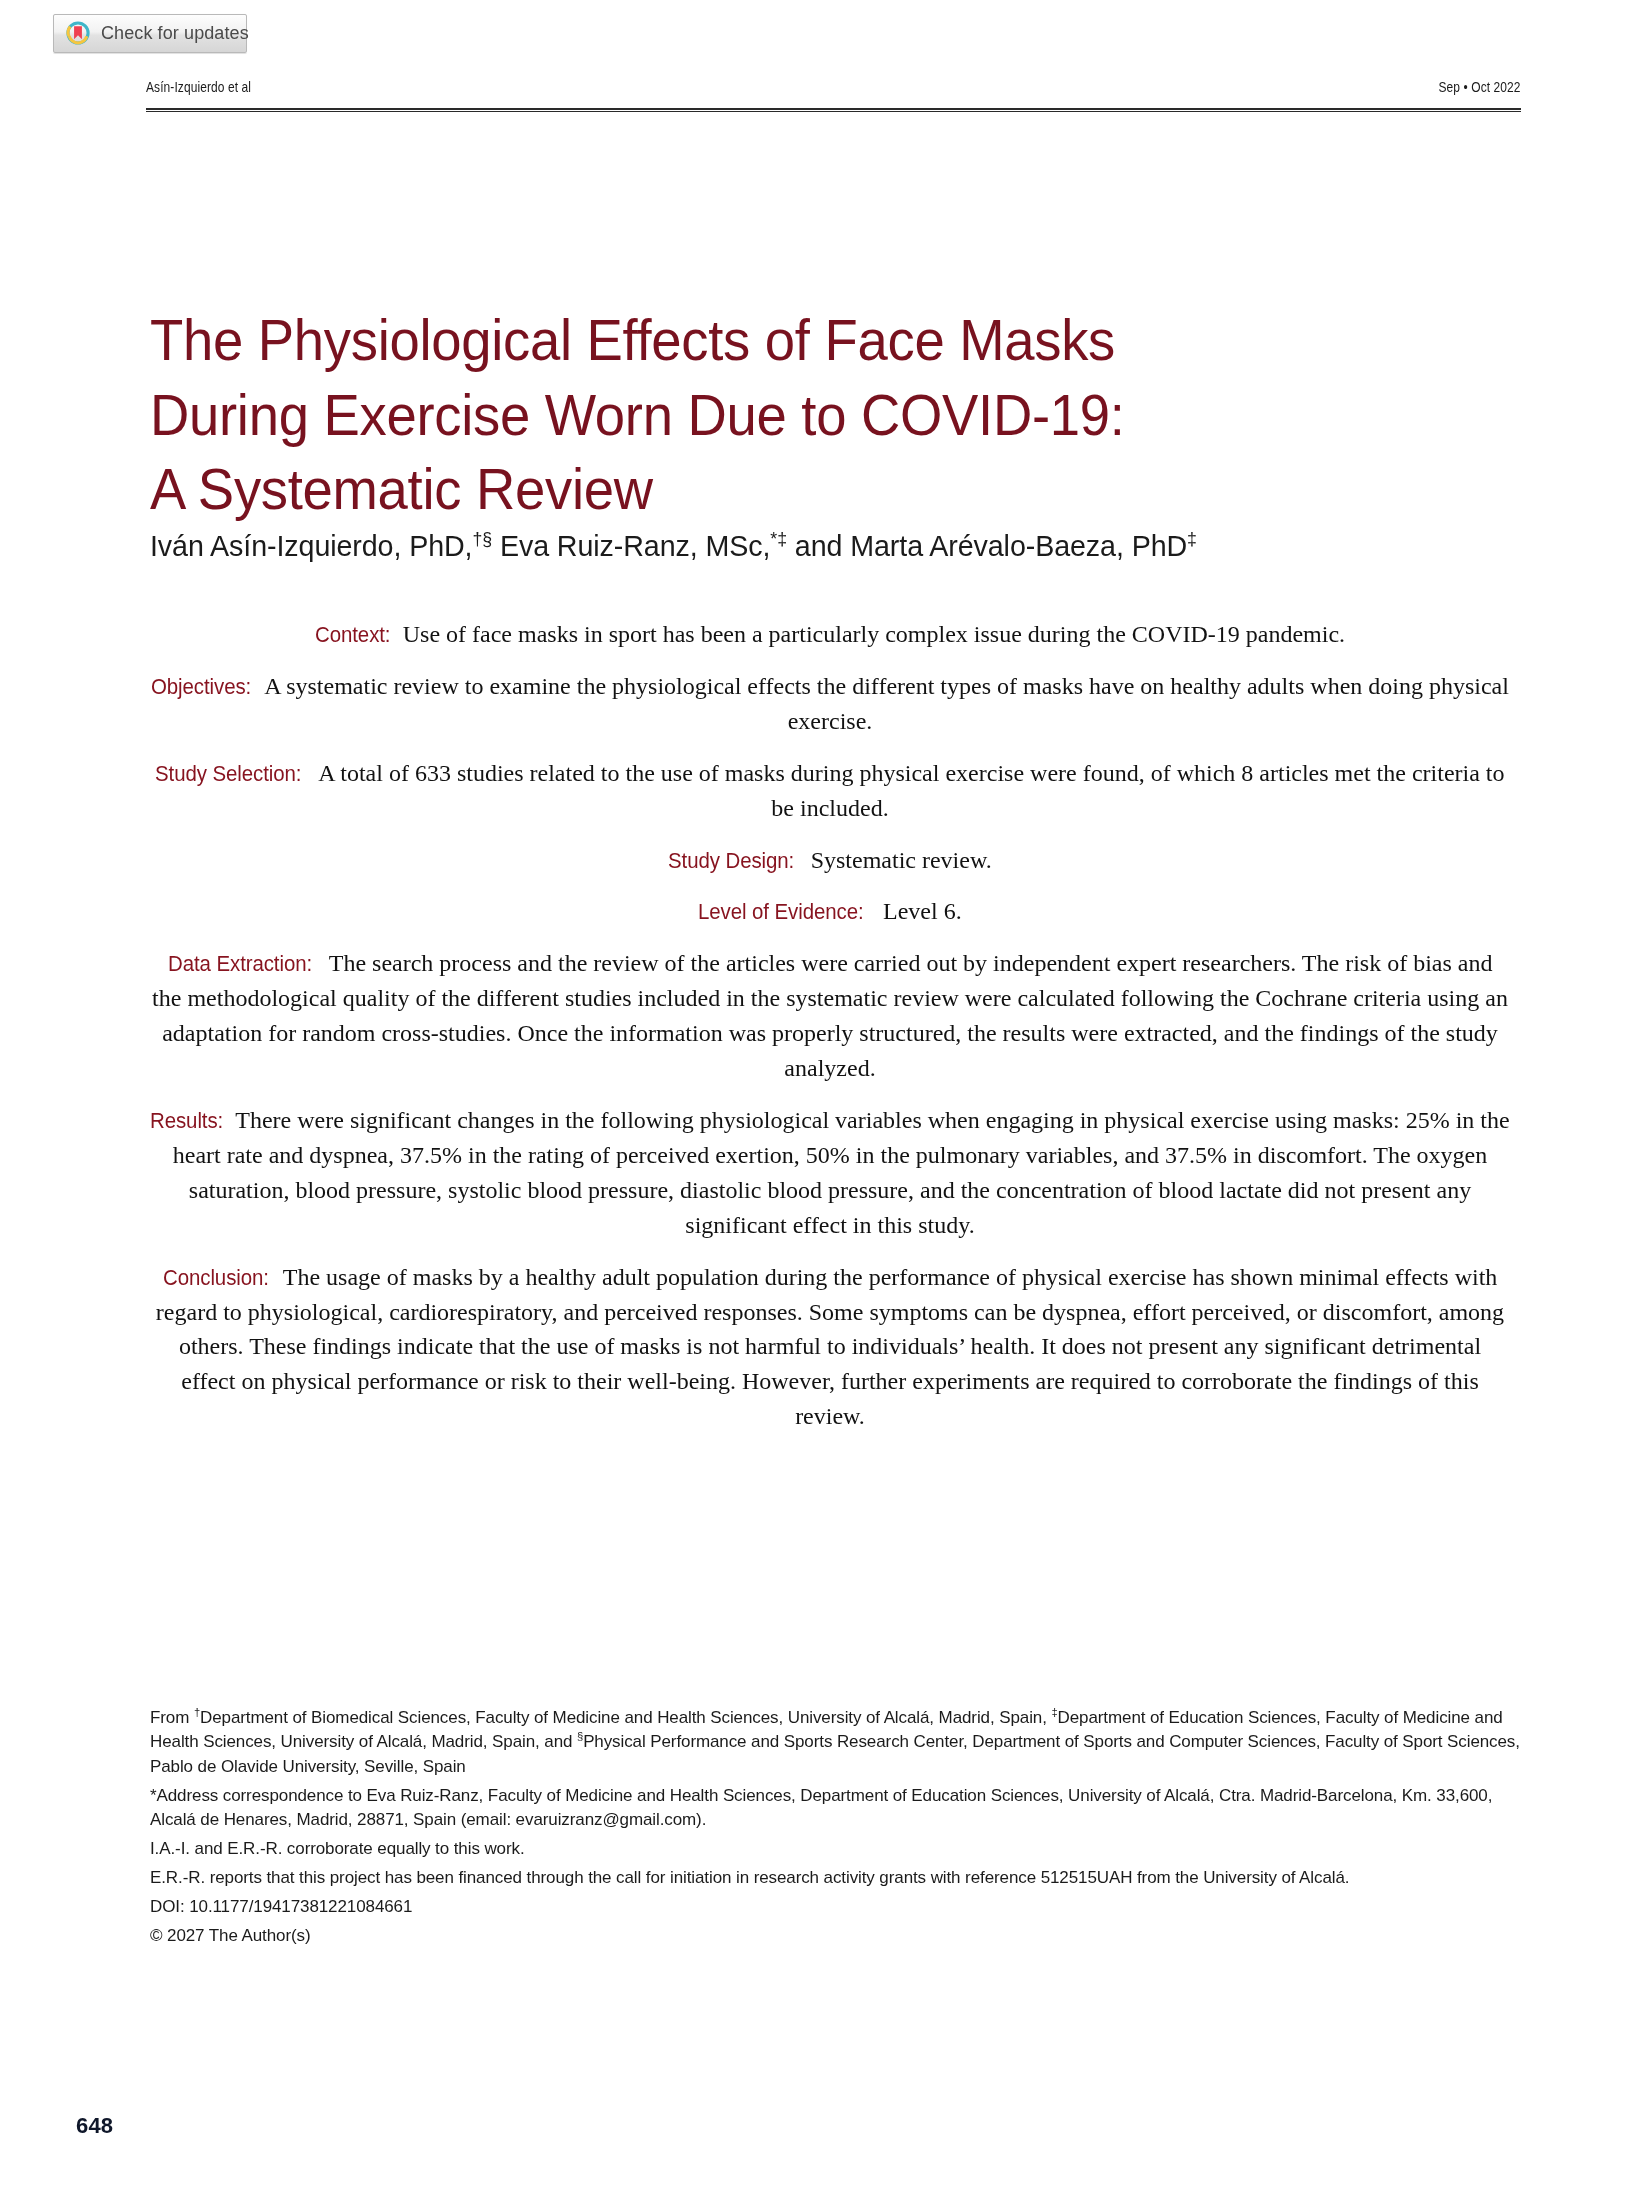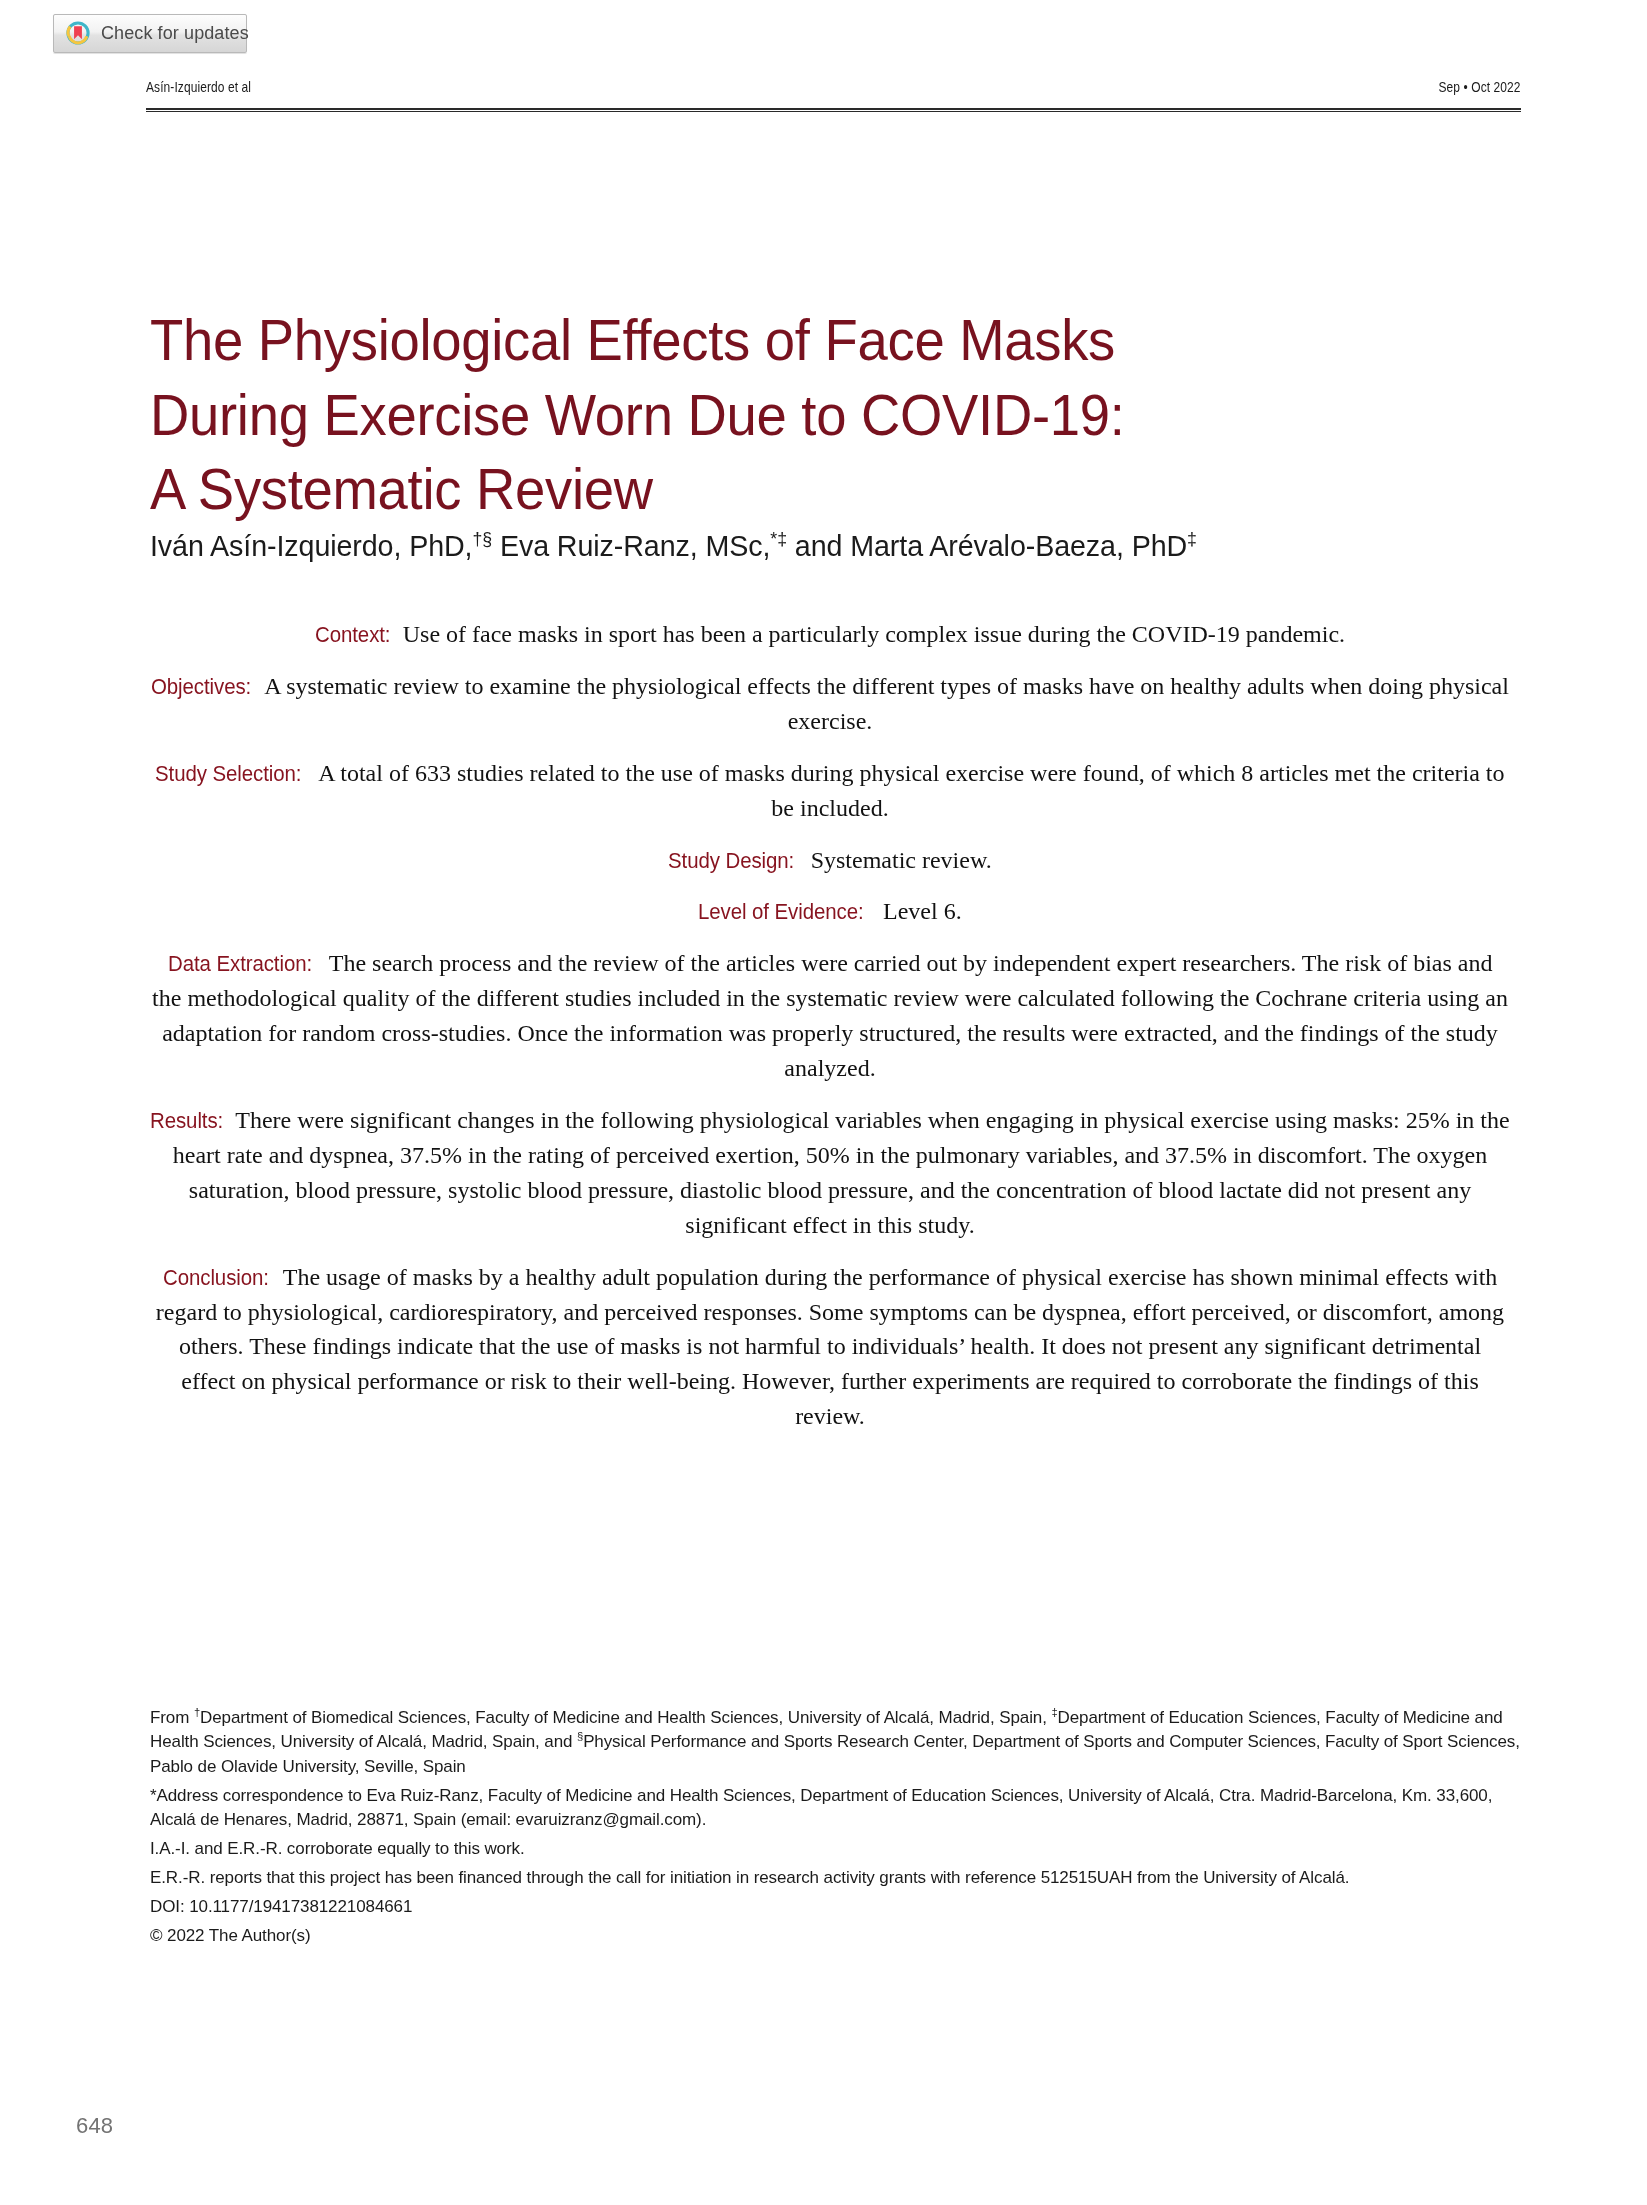--- a/index.html
+++ b/index.html
@@ -155,22 +155,22 @@
   .fn-para { margin: 0 0 4.7px 0; }
   .fn-para sup { font-size: 0.66em; vertical-align: super; line-height: 0; }
 
   
   .folio {
     position: absolute;
     left: 76px;
     top: 2113px;
     font-family: "Liberation Sans", "DejaVu Sans", sans-serif;
     font-size: 22px;
-    font-weight: normal;
-    color: #737373;
+    font-weight: bold;
+    color: #0f172a;
     letter-spacing: 0.2px;
   }
 </style>
 </head>
 <body>
 
 <div class="page">
 
   <div class="crossmark">
     <svg class="crossmark-icon" viewBox="0 0 100 100">
@@ -245,19 +245,19 @@
   </div>
 
   <div class="footnotes">
     <p class="fn-para">
       From <sup>†</sup>Department of Biomedical Sciences, Faculty of Medicine and Health Sciences, University of Alcalá, Madrid, Spain, <sup>‡</sup>Department of Education Sciences, Faculty of Medicine and Health Sciences, University of Alcalá, Madrid, Spain, and <sup>§</sup>Physical Performance and Sports Research Center, Department of Sports and Computer Sciences, Faculty of Sport Sciences, Pablo de Olavide University, Seville, Spain
     </p>
     <p class="fn-para">*Address correspondence to Eva Ruiz-Ranz, Faculty of Medicine and Health Sciences, Department of Education Sciences, University of Alcalá, Ctra. Madrid-Barcelona, Km. 33,600, Alcalá de Henares, Madrid, 28871, Spain (email: evaruizranz@gmail.com).</p>
     <p class="fn-para">I.A.-I. and E.R.-R. corroborate equally to this work.</p>
     <p class="fn-para">E.R.-R. reports that this project has been financed through the call for initiation in research activity grants with reference 512515UAH from the University of Alcalá.</p>
     <p class="fn-para">DOI: 10.1177/19417381221084661</p>
-    <p class="fn-para">© 2022 The Author(s)</p>
+    <p class="fn-para">© 2027 The Author(s)</p>
   </div>
 
   <div class="folio">648</div>
 
 </div>
 
 
 </body></html>

